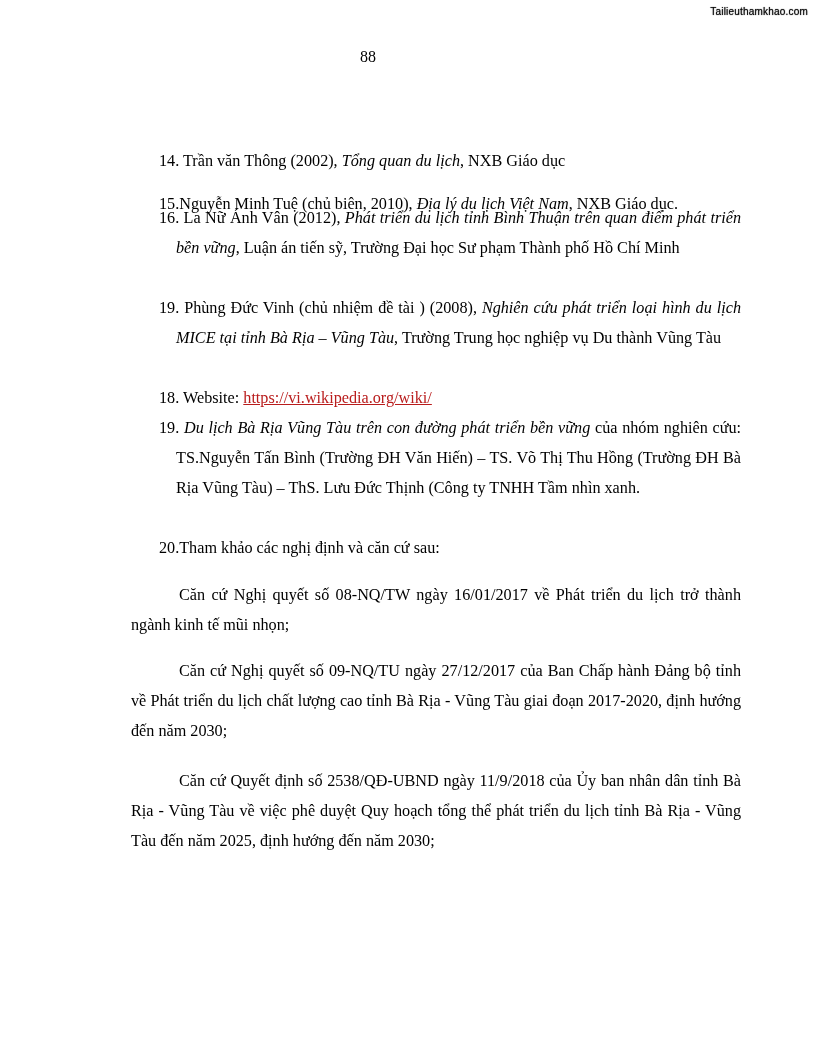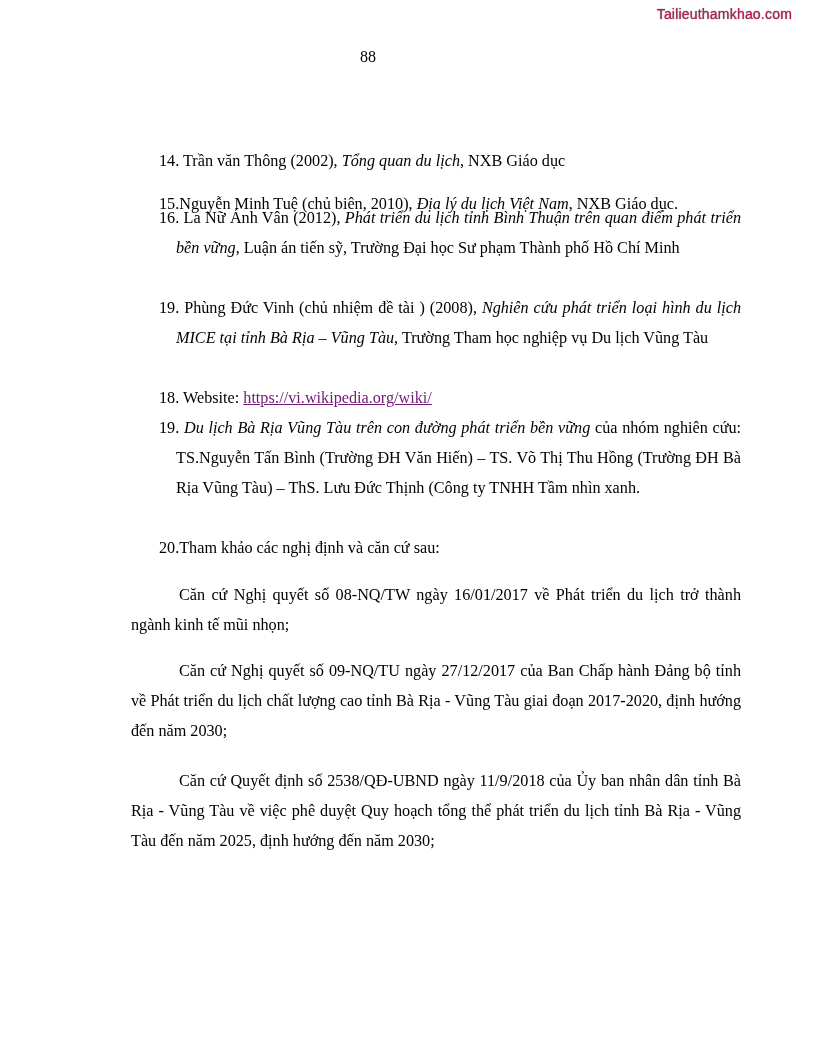--- a/index.html
+++ b/index.html
@@ -1,26 +1,26 @@
 <!DOCTYPE html>
 <html><head>
 <meta charset="utf-8">
 <style>
   html, body { margin:0; padding:0; background:#fff; }
   body { width:816px; height:1056px; position:relative; overflow:hidden;
          font-family:"Liberation Serif", serif; color:#000; font-size:16.2px; }
-  .watermark { position:absolute; top:6px; right:24px; font-family:"Liberation Sans", sans-serif;
-               font-size:14px; color:#be185d; text-shadow: 0 0 1px #888, 0 0 1px #888; letter-spacing:0.2px; }
+  .watermark { position:absolute; top:6px; right:8px; font-family:"Liberation Sans", sans-serif;
+               font-size:10px; color:#000000; text-shadow: 0 0 1px #888, 0 0 1px #888; letter-spacing:0.2px; }
   .pagenum { position:absolute; top:48px; left:0; width:736px; text-align:center; font-size:16px; }
   .ref { position:absolute; left:159px; width:582px; line-height:30px; }
   .just { text-align:justify; }
   .para { position:absolute; left:131px; width:610px; line-height:30px; text-align:justify; }
   .para .first { text-indent:48px; display:block; }
   i { font-style:italic; }
-  a.link { color:#701a75; text-decoration:underline;text-align:center; }
+  a.link { color:#b91c1c; text-decoration:underline;text-align:center; }
 </style>
 </head>
 <body>
 
 <div class="watermark">Tailieuthamkhao.com</div>
 <div class="pagenum">88</div>
 
 <div class="ref" style="top:146px;">
   <span>14.</span><span> Trần văn Thông (2002), </span><i>Tổng quan du lịch</i><span>, NXB Giáo dục</span>
 </div>
@@ -30,21 +30,21 @@
 </div>
 
 <div class="ref just" style="top:203px; padding-left:0;">
   <div style="padding-left:17px; text-indent:-17px; text-align:justify;">
     <span>16.</span><span> La Nữ Ánh Vân (2012), </span><i>Phát triển du lịch tỉnh Bình Thuận trên quan điểm phát triển bền vững</i><span>, Luận án tiến sỹ, Trường Đại học Sư phạm Thành phố Hồ Chí Minh</span>
   </div>
 </div>
 
 <div class="ref" style="top:293px;">
   <div style="padding-left:17px; text-indent:-17px; text-align:justify;">
-    <span>19.</span><span> Phùng Đức Vinh (chủ nhiệm đề tài ) (2008), </span><i>Nghiên cứu phát triển loại hình du lịch MICE tại tỉnh Bà Rịa – Vũng Tàu</i><span>, Trường Tham học nghiệp vụ  Du lịch Vũng Tàu</span>
+    <span>19.</span><span> Phùng Đức Vinh (chủ nhiệm đề tài ) (2008), </span><i>Nghiên cứu phát triển loại hình du lịch MICE tại tỉnh Bà Rịa – Vũng Tàu</i><span>, Trường Trung học nghiệp vụ  Du thành Vũng Tàu</span>
   </div>
 </div>
 
 <div class="ref" style="top:383px;">
   <span>18.</span><span> Website: </span><a class="link">https://vi.wikipedia.org/wiki/</a>
 </div>
 
 <div class="ref" style="top:413px;">
   <div style="padding-left:17px; text-indent:-17px; text-align:justify;">
     <span>19.</span><span> </span><i>Du lịch Bà Rịa Vũng Tàu trên con đường phát triển bền vững</i><span> của nhóm nghiên cứu: TS.Nguyễn Tấn Bình (Trường ĐH Văn Hiến) – TS. Võ Thị Thu Hồng (Trường ĐH Bà Rịa Vũng Tàu) – ThS. Lưu Đức Thịnh (Công ty TNHH Tầm nhìn xanh.</span>

